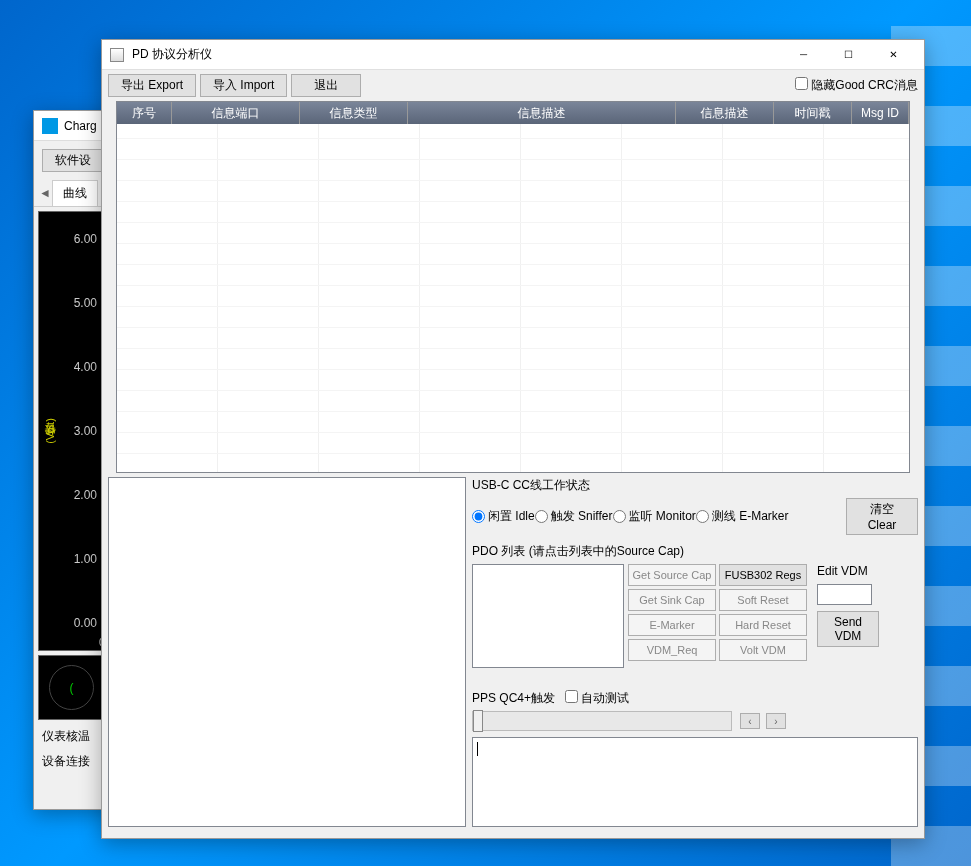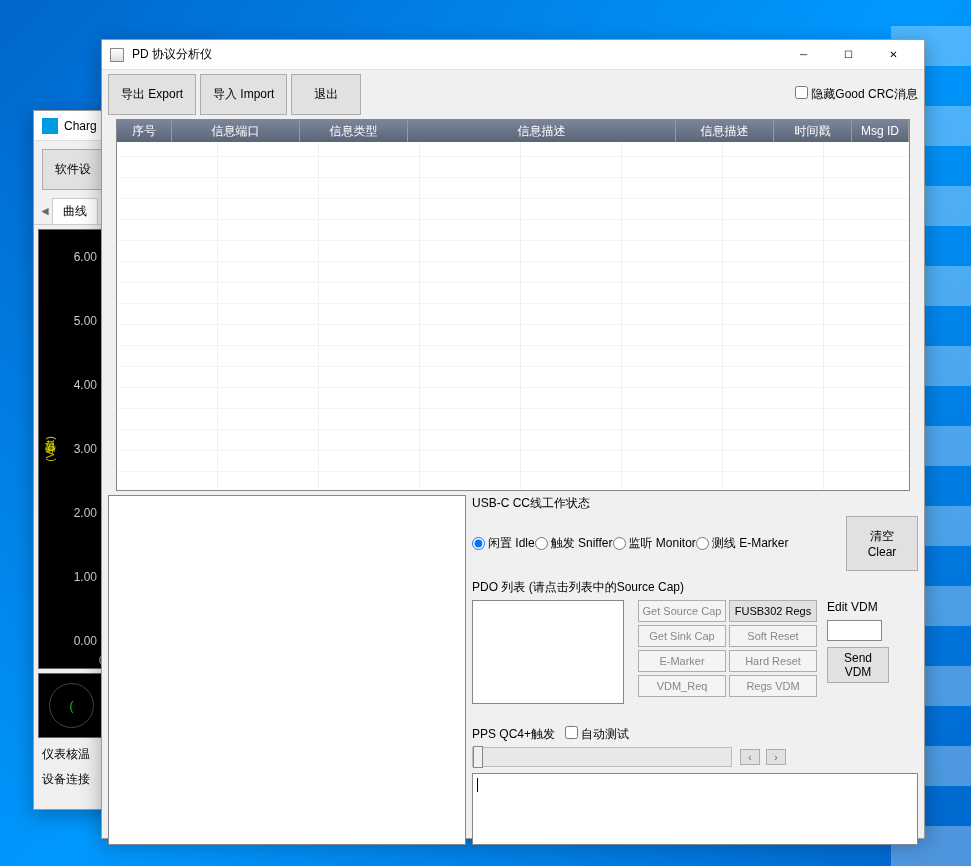--- a/index.html
+++ b/index.html
@@ -29,21 +29,21 @@
 
 
 .main-window { left: 101px; top: 39px; width: 824px; height: 800px; background: #f0f0f0; }
 .titlebar { height: 30px; background: #fff; display: flex; align-items: center; padding: 0 8px; border-bottom: 1px solid #e0e0e0; }
 .titlebar-icon { width: 14px; height: 14px; border: 1px solid #888; margin-right: 8px; background: linear-gradient(#fff, #ddd); }
 .titlebar-title { flex: 1; font-size: 12px; }
 .win-btns { display: flex; }
 .win-btn { width: 45px; height: 28px; display: flex; align-items: center; justify-content: center; font-family: "Segoe UI Symbol"; font-size: 10px; }
 
 .toolbar { display: flex; align-items: center; padding: 4px 6px; gap: 4px; }
-.btn { background: #e1e1e1; border: 1px solid #adadad; padding: 11px 12px; font-size: 12px; cursor: pointer; }
+.btn { background: #e1e1e1; border: 1px solid #adadad; padding: 2px 12px; font-size: 12px; cursor: pointer; }
 .btn:disabled { color: #888; background: #f4f4f4; }
 .toolbar-spacer { flex: 1; }
 .checkbox-label { display: flex; align-items: flex-start; gap: 3px; font-size: 12px; }
 .checkbox-label input { width: 13px; height: 13px; }
 
 .table-wrap { margin: 0 14px; border: 1px solid #828790; height: 372px; overflow: hidden; }
 .table-header { display: flex; background: linear-gradient(#6e7b8b, #4a5568); height: 22px; }
 .th { border-right: 1px solid #999; color: #fff; font-size: 12px; display: flex; align-items: center; justify-content: center; background: linear-gradient(#7a8599, #5a6578); }
 .table-body { background: #fff; height: 350px; background-image: repeating-linear-gradient(0deg, transparent 0, transparent 20px, #f4f4f4 20px, #f4f4f4 21px), repeating-linear-gradient(90deg, transparent 0, transparent 100px, #f0f0f0 100px, #f0f0f0 101px); }
 
@@ -52,21 +52,21 @@
 .right-panel { flex: 1; display: flex; flex-direction: column; gap: 2px; }
 
 .row { display: flex; align-items: center; gap: 6px; }
 .group-label { font-size: 12px; margin-bottom: 2px; }
 .radio-group { display: flex; gap: 0; align-items: center; flex: 1; }
 .radio-label { display: flex; align-items: center; gap: 3px; font-size: 12px; }
 .radio-label input { width: 13px; height: 13px; }
 
 .pdo-section { display: flex; gap: 4px; align-items: flex-start; }
 .pdo-listbox { width: 152px; height: 104px; background: #fff; border: 1px solid #828790; }
-.pdo-buttons { display: grid; grid-template-columns: 1fr 1fr; gap: 3px; margin-left: 10px; }
+.pdo-buttons { display: grid; grid-template-columns: 1fr 1fr; gap: 3px; }
 .pdo-buttons .btn { width: 88px; padding: 4px 2px; font-size: 11px; }
 
 .vdm-section { display: flex; flex-direction: column; gap: 6px; padding-left: 6px; }
 .vdm-input { width: 55px; height: 21px; border: 1px solid #828790; background: #fff; padding: 0 3px; }
 
 .pps-row { display: flex; align-items: center; gap: 10px; margin-top: 20px; }
 .slider-row { display: flex; align-items: center; gap: 8px; margin-top: 2px; }
 .slider { width: 260px; height: 20px; background: #e8e8e8; border: 1px solid #bbb; position: relative; }
 .slider-thumb { position: absolute; left: 0; top: -2px; width: 10px; height: 22px; background: #f0f0f0; border: 1px solid #888; }
 .arrow-btns { display: flex; gap: 6px; }
@@ -178,21 +178,21 @@
       <div class="pdo-section">
         <div class="pdo-listbox"></div>
         <div class="pdo-buttons">
           <button class="btn" disabled="">Get Source Cap</button>
           <button class="btn">FUSB302 Regs</button>
           <button class="btn" disabled="">Get Sink Cap</button>
           <button class="btn" disabled="">Soft Reset</button>
           <button class="btn" disabled="">E-Marker</button>
           <button class="btn" disabled="">Hard Reset</button>
           <button class="btn" disabled="">VDM_Req</button>
-          <button class="btn" disabled="">Regs VDM</button>
+          <button class="btn" disabled="">Volt VDM</button>
         </div>
         <div class="vdm-section">
           <div>Edit VDM</div>
           <input class="vdm-input" type="text" style="">
           <button class="btn" style="width:62px;padding:3px 2px">Send VDM</button>
         </div>
       </div>
 
       <div class="pps-row">
         <span>PPS QC4+触发</span>

